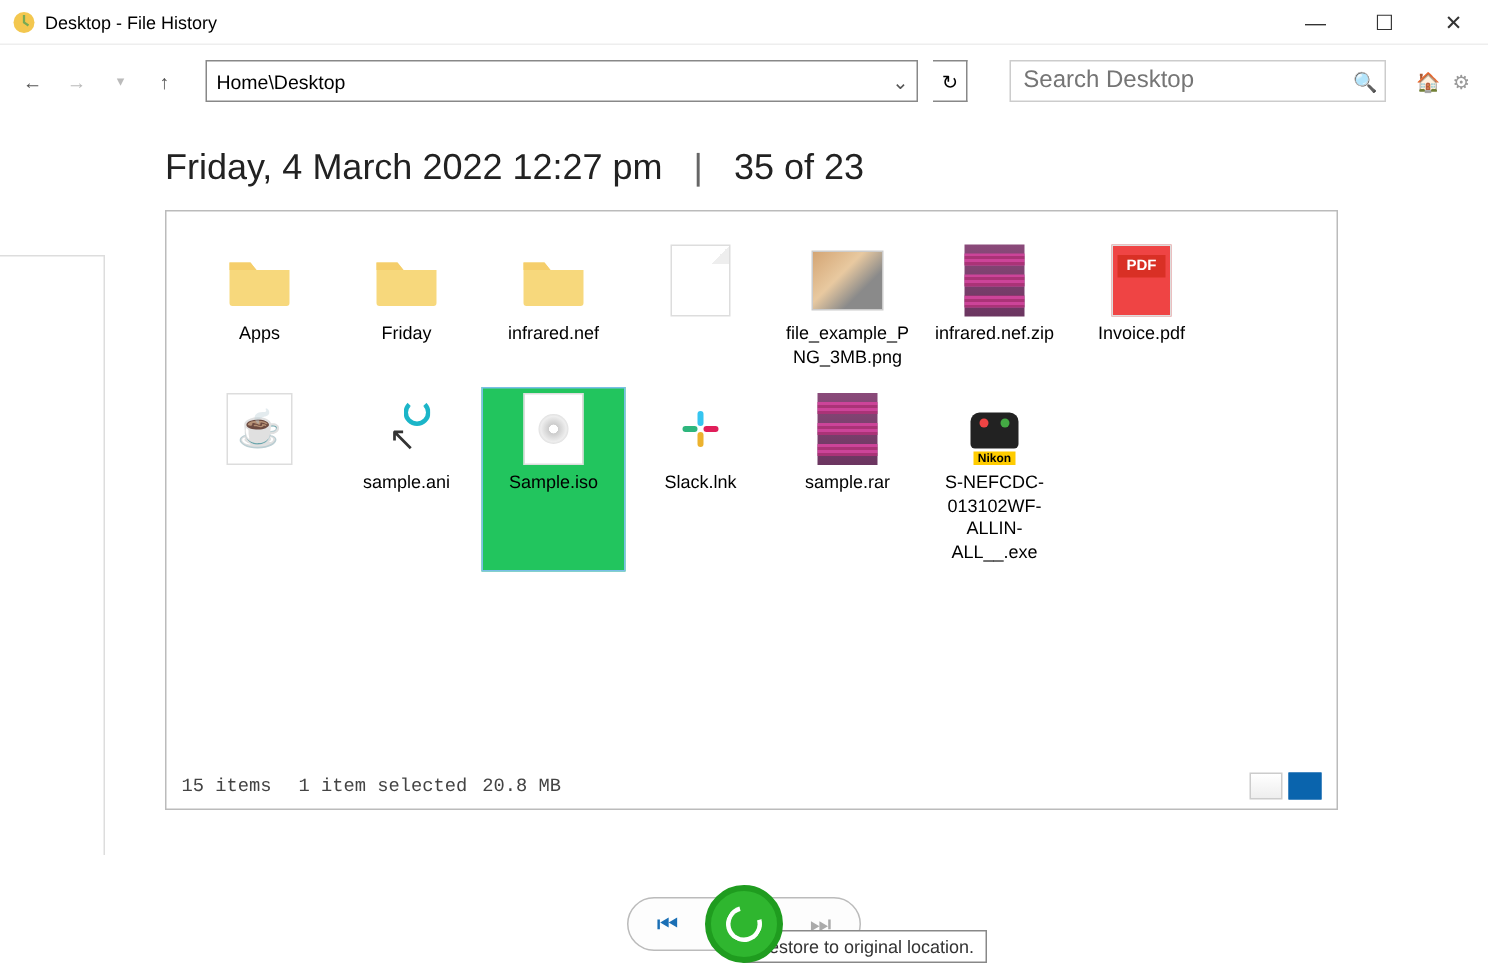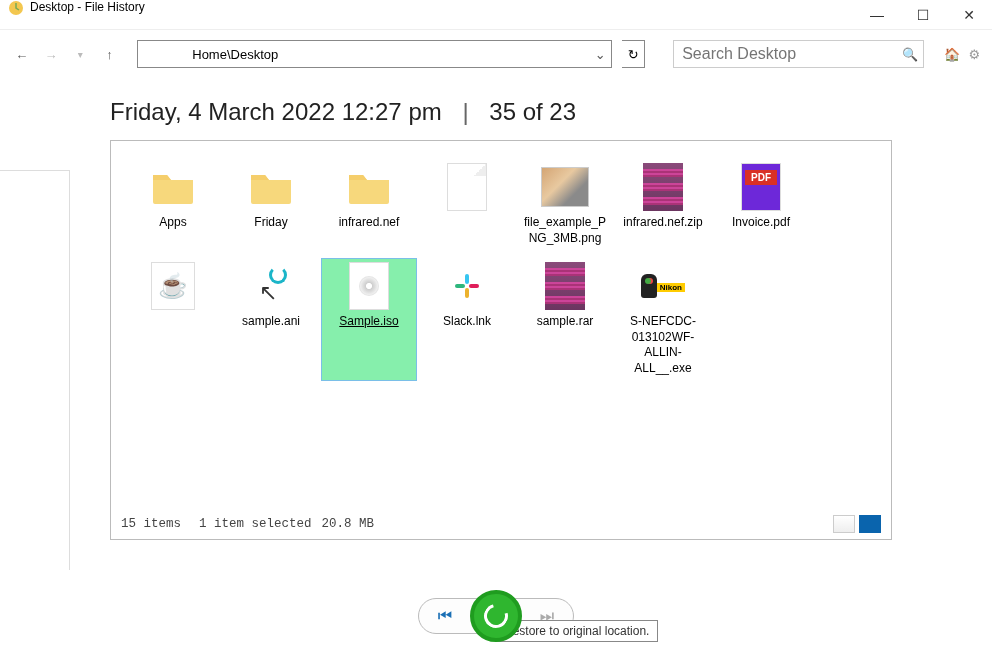--- a/index.html
+++ b/index.html
@@ -1,50 +1,50 @@
 <!DOCTYPE html>
 <html><head>
 <meta charset="utf-8">
 <style>
 * { box-sizing: border-box; margin: 0; padding: 0; }
 body { font-family: "Segoe UI", Arial, sans-serif; font-size: 13px; background: #fff; width: 992px; height: 652px; overflow: hidden; position: relative; }
 
 
-.titlebar { height: 30px; display: flex; align-items: flex-start; padding-left: 8px; border-bottom: 1px solid #eee; }
+.titlebar { height: 30px; display: flex; align-items: center; padding-left: 8px; border-bottom: 1px solid #eee; }
 .titlebar .app-icon { width: 16px; height: 16px; margin-right: 6px; }
 .titlebar .title { font-size: 12px; color: #000; }
 .win-controls { margin-left: auto; display: flex; }
 .win-controls div { width: 46px; height: 30px; display: flex; align-items: center; justify-content: center; font-size: 14px; color: #333; }
 
 
 .navrow { height: 48px; display: flex; align-items: center; padding: 0 12px; gap: 10px; }
 .navbtn { width: 22px; height: 22px; display: flex; align-items: center; justify-content: center; color: #555; }
 .navbtn.disabled { color: #bbb; }
 .addrbox { flex: 0 0 475px; height: 28px; border: 1px solid #888; display: flex; align-items: center; margin-left: 8px; }
-.addrbox input { flex: 1; border: none; outline: none; padding: 0 6px; font-size: 13px; margin-left: 48px; }
+.addrbox input { flex: 1; border: none; outline: none; padding: 0 6px; font-size: 13px; }
 .addrbox .drop { width: 22px; text-align: center; color: #555; border-left: 0; }
 .refresh { width: 26px; height: 28px; border: 1px solid #888; border-left: none; display: flex; align-items: center; justify-content: center; margin-right: 10px; }
 .searchbox { flex: 0 0 250px; height: 28px; border: 1px solid #ccc; display: flex; align-items: center; margin-left: 8px; }
 .searchbox input { flex: 1; border: none; outline: none; padding: 0 8px; font-size: 16px; color: #666; }
 .searchbox .sicon { width: 26px; text-align: center; color: #888; }
 .trail { display: flex; gap: 8px; margin-left: 10px; }
 .trail div { color: #999; }
 
 
 .header-text { padding: 20px 0 10px 110px; font-size: 24px; font-weight: 400; color: #222; }
 .header-text .sep { margin: 0 14px; color: #666; font-weight: 300; }
 
 
 .side-sliver { position: absolute; left: 0; top: 170px; width: 70px; height: 400px; border-top: 1px solid #ddd; border-right: 1px solid #ddd; }
 
 
 .filepane { margin: 4px 100px 0 110px; border: 1px solid #bbb; height: 400px; padding: 18px 14px 0 14px; position: relative; }
 .iconsgrid { display: flex; flex-wrap: wrap; gap: 0 2px; align-content: flex-start; }
 .fileitem { width: 96px; display: flex; flex-direction: column; align-items: center; padding: 4px; text-align: center; margin-bottom: 8px; }
-.fileitem.selected { background: #86efac; border: 1px solid #7abfe8; padding: 3px; text-decoration: underline; }
+.fileitem.selected { background: #22c55e; border: 1px solid #7abfe8; padding: 3px; }
 .fileitem .ficon { width: 48px; height: 48px; display: flex; align-items: center; justify-content: center; }
 .fileitem .flabel { font-size: 12px; margin-top: 4px; line-height: 1.3; word-break: break-word; max-width: 90px; }
 
 
 .statusbar { position: absolute; bottom: 6px; left: 10px; right: 10px; display: flex; align-items: center; font-size: 12.5px; color: #444; font-family: Liberation Mono, monospace; }
 .statusbar .gap { width: 18px; }
 .viewbtns { margin-left: auto; display: flex; gap: 4px; }
 .viewbtns div { width: 22px; height: 18px; border: 1px solid #ccc; }
 .viewbtns .active { background: #0a64ad; border-color: #0a64ad; }
 
@@ -56,33 +56,33 @@
 .restore { width: 52px; height: 52px; border-radius: 50%; background: #2fb62f; border: 4px solid #1f9c1f; margin: 0 -20px; z-index: 2; display: flex; align-items: center; justify-content: center; color: #fff; position: relative; }
 .restore-inner { width: 24px; height: 24px; border: 3px solid #fff; border-top-color: transparent; border-radius: 50%; transform: rotate(30deg); position: relative; }
 
 
 .tooltip { position: absolute; bottom: 10px; left: 495px; background: #fff; border: 1px solid #888; padding: 3px 8px; font-size: 12px; color: #333; }
 
 
 .folder-svg { fill: #f7d87c; }
 .blank-doc { width: 40px; height: 48px; border: 1px solid #ddd; background: #fff; position: relative; }
 .blank-doc::after { content: ""; position: absolute; top: 0; right: 0; width: 12px; height: 12px; background: linear-gradient(135deg, #fff 50%, #eee 50%); }
-.pdf-ic { width: 40px; height: 48px; border: 1px solid #ddd; background: #6d28d9; display: flex; align-items: flex-start; justify-content: center; }
+.pdf-ic { width: 40px; height: 48px; border: 1px solid #ddd; background: #ef4444; display: flex; align-items: flex-start; justify-content: center; }
 .pdf-ic span { background: #d93025; color: #fff; font-size: 10px; font-weight: bold; padding: 2px 6px; margin-top: 6px; }
 .rar-ic { width: 40px; height: 48px; background: linear-gradient(#8a4a7a, #6b3560); display: flex; flex-direction: column; }
 .rar-ic div { height: 8px; background: repeating-linear-gradient(#c49, #c49 2px, #a37 2px, #a37 4px); margin-top: 6px; }
 .img-thumb { width: 48px; height: 40px; background: linear-gradient(135deg,#d4a574 0%, #e8c9a0 40%, #8a8a8a 70%); border: 1px solid #ccc; }
 .java-ic { width: 44px; height: 48px; border: 1px solid #ddd; display: flex; align-items: center; justify-content: center; font-size: 24px; color: #5382a1; background: #fff; }
 .cursor-ic { position: relative; width: 44px; height: 48px; }
 .cursor-arrow { position: absolute; left: 10px; top: 18px; font-size: 22px; color: #333; }
 .cursor-ring { position: absolute; right: 6px; top: 4px; width: 18px; height: 18px; border: 3px solid #1bb5c8; border-top-color: transparent; border-radius: 50%; }
 .iso-ic { width: 40px; height: 48px; border: 1px solid #ddd; background: #fff; display: flex; align-items: center; justify-content: center; }
 .iso-ic div { width: 20px; height: 20px; border-radius: 50%; background: radial-gradient(circle,#fff 20%, #ccc 22%, #eee 60%, #bbb); }
 .slack-ic { width: 44px; height: 44px; display: flex; align-items: center; justify-content: center; font-size: 22px; }
-.nikon-ic { width: 44px; height: 48px; display: flex; align-items: center; justify-content: flex-end; }
+.nikon-ic { width: 44px; height: 48px; display: flex; flex-direction: column; align-items: center; justify-content: flex-end; }
 .nikon-ic .bag { width: 32px; height: 24px; background: #222; border-radius: 6px 6px 3px 3px; position: relative; }
 .nikon-ic .bag::before { content: ""; position: absolute; top: 4px; left: 6px; width: 6px; height: 6px; background: #e44; border-radius: 50%; }
 .nikon-ic .bag::after { content: ""; position: absolute; top: 4px; right: 6px; width: 6px; height: 6px; background: #4a4; border-radius: 50%; }
 .nikon-ic span { font-size: 8px; background: #ffcc00; padding: 0 3px; font-weight: bold; margin-top: 2px; }
 </style>
 </head>
 <body>
 
 <div class="titlebar">
   <svg class="app-icon" viewBox="0 0 16 16">

